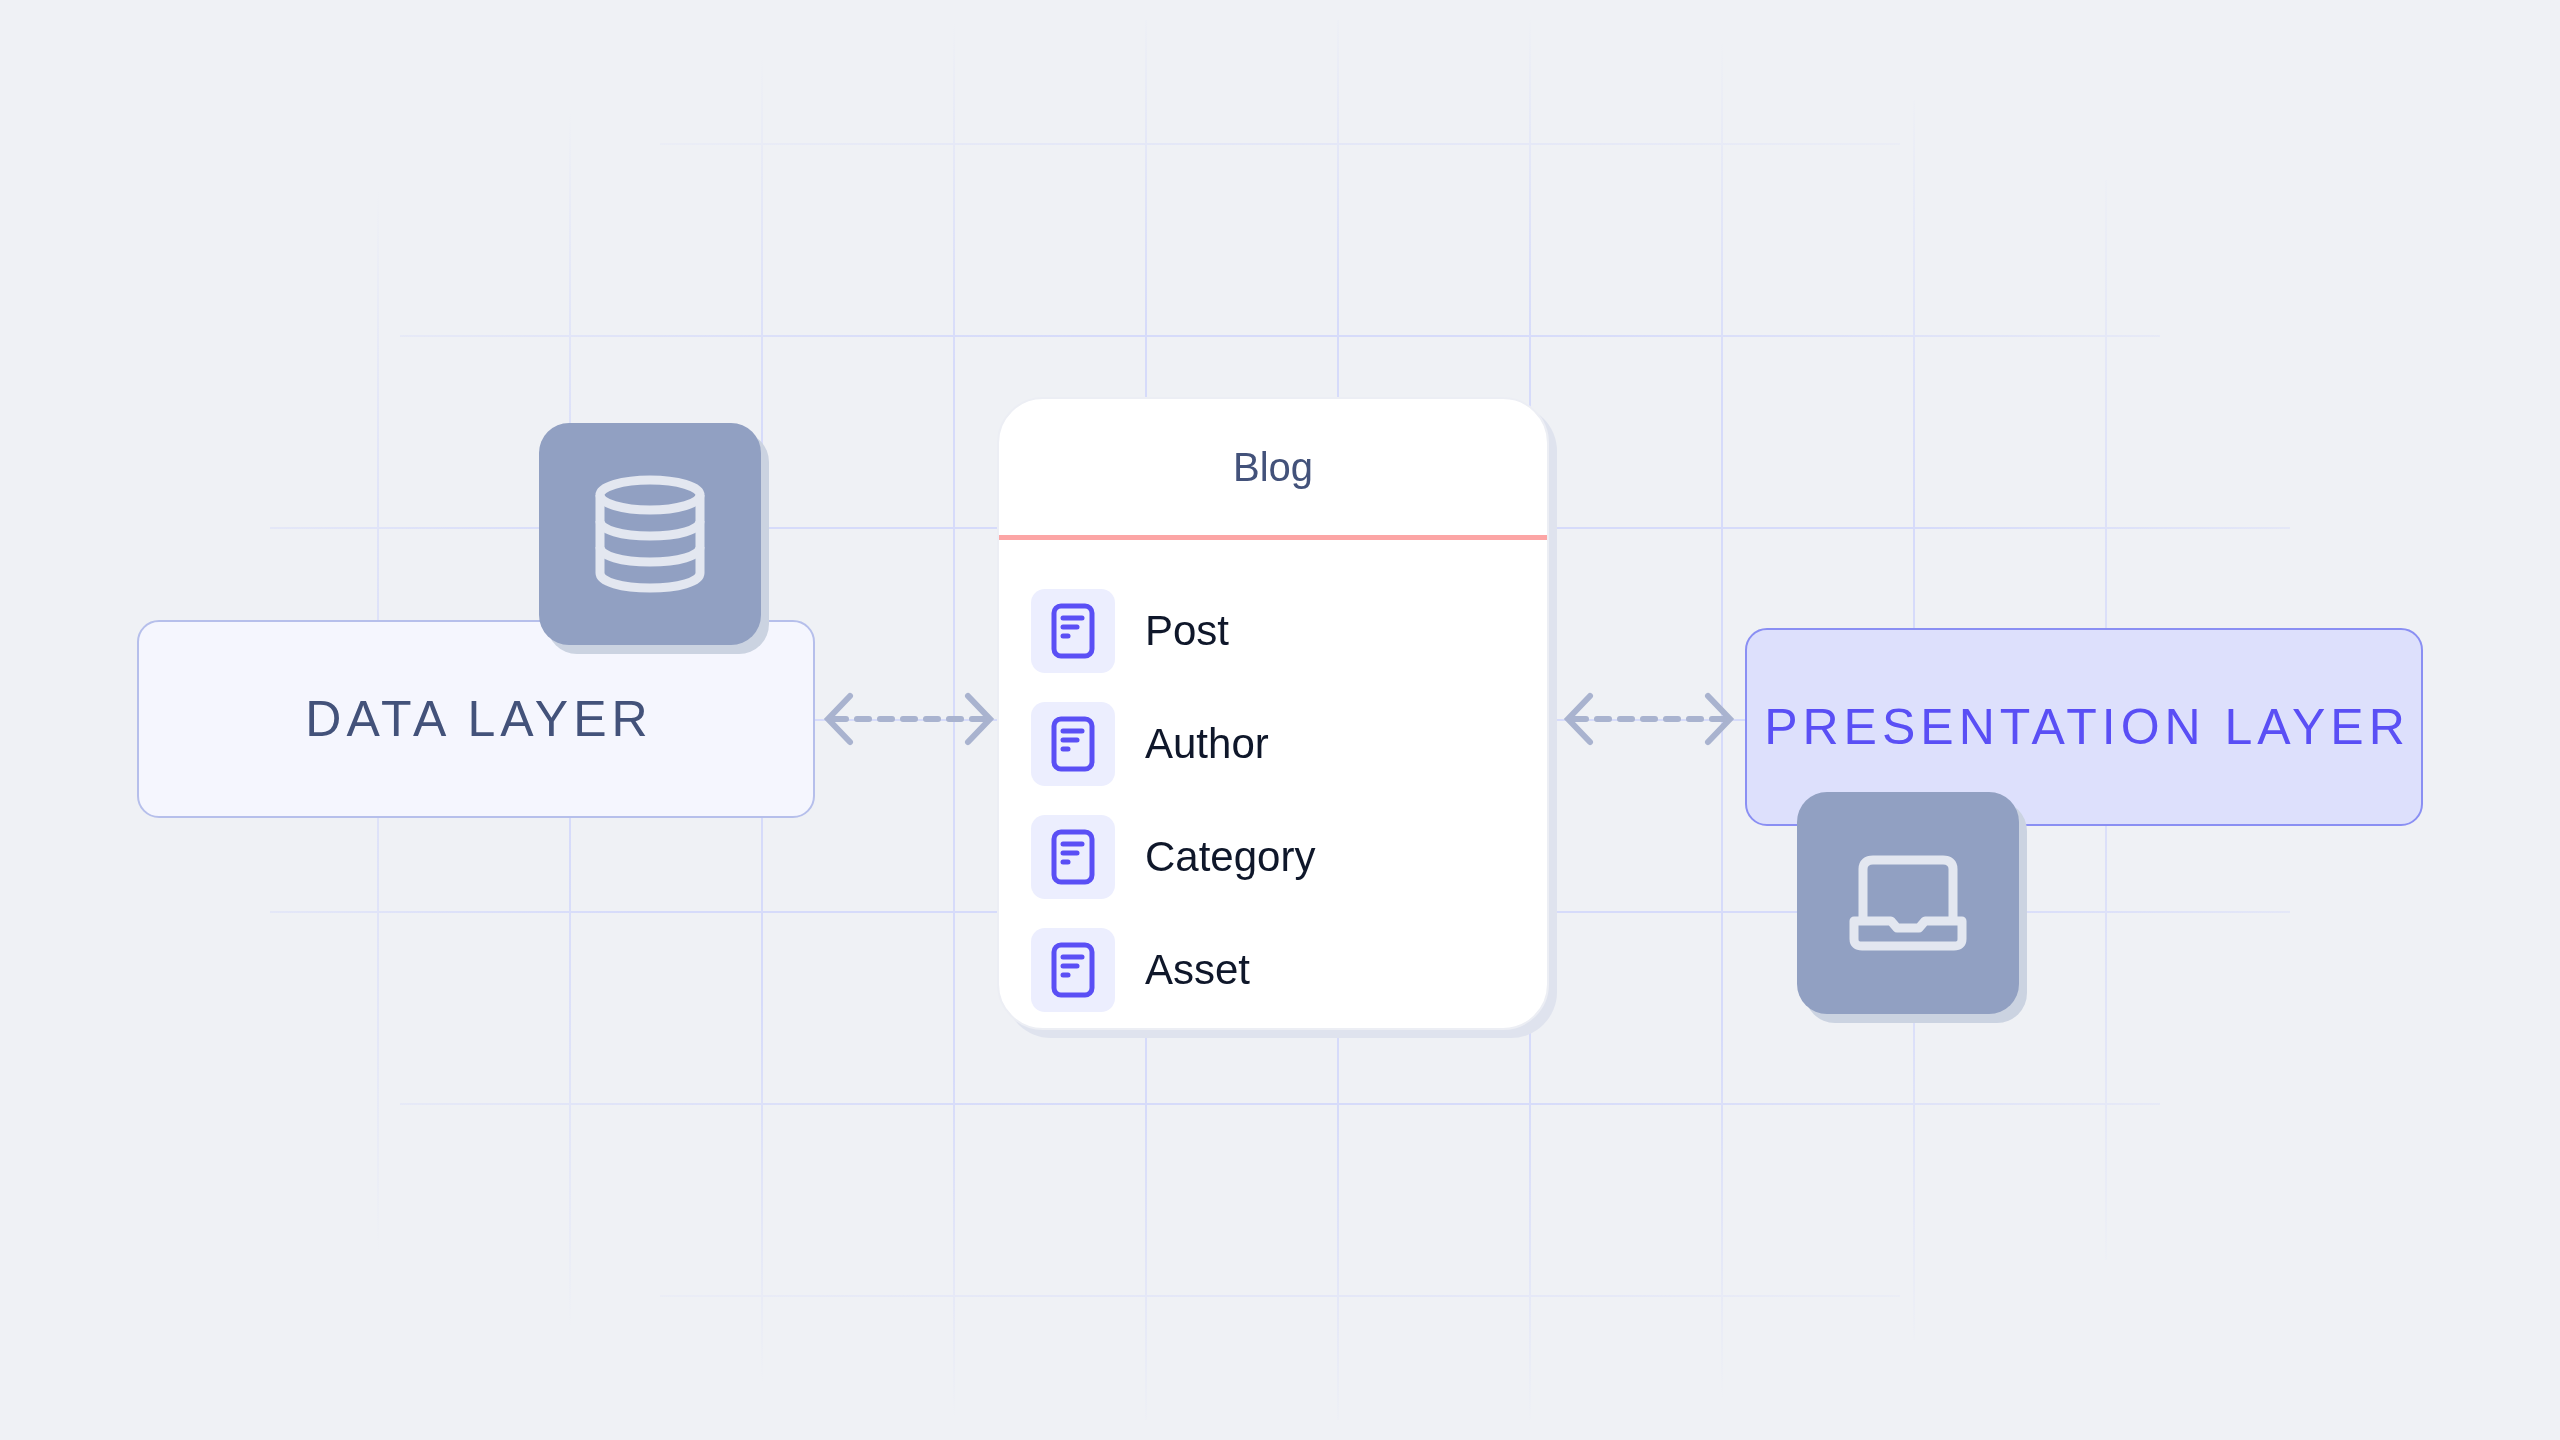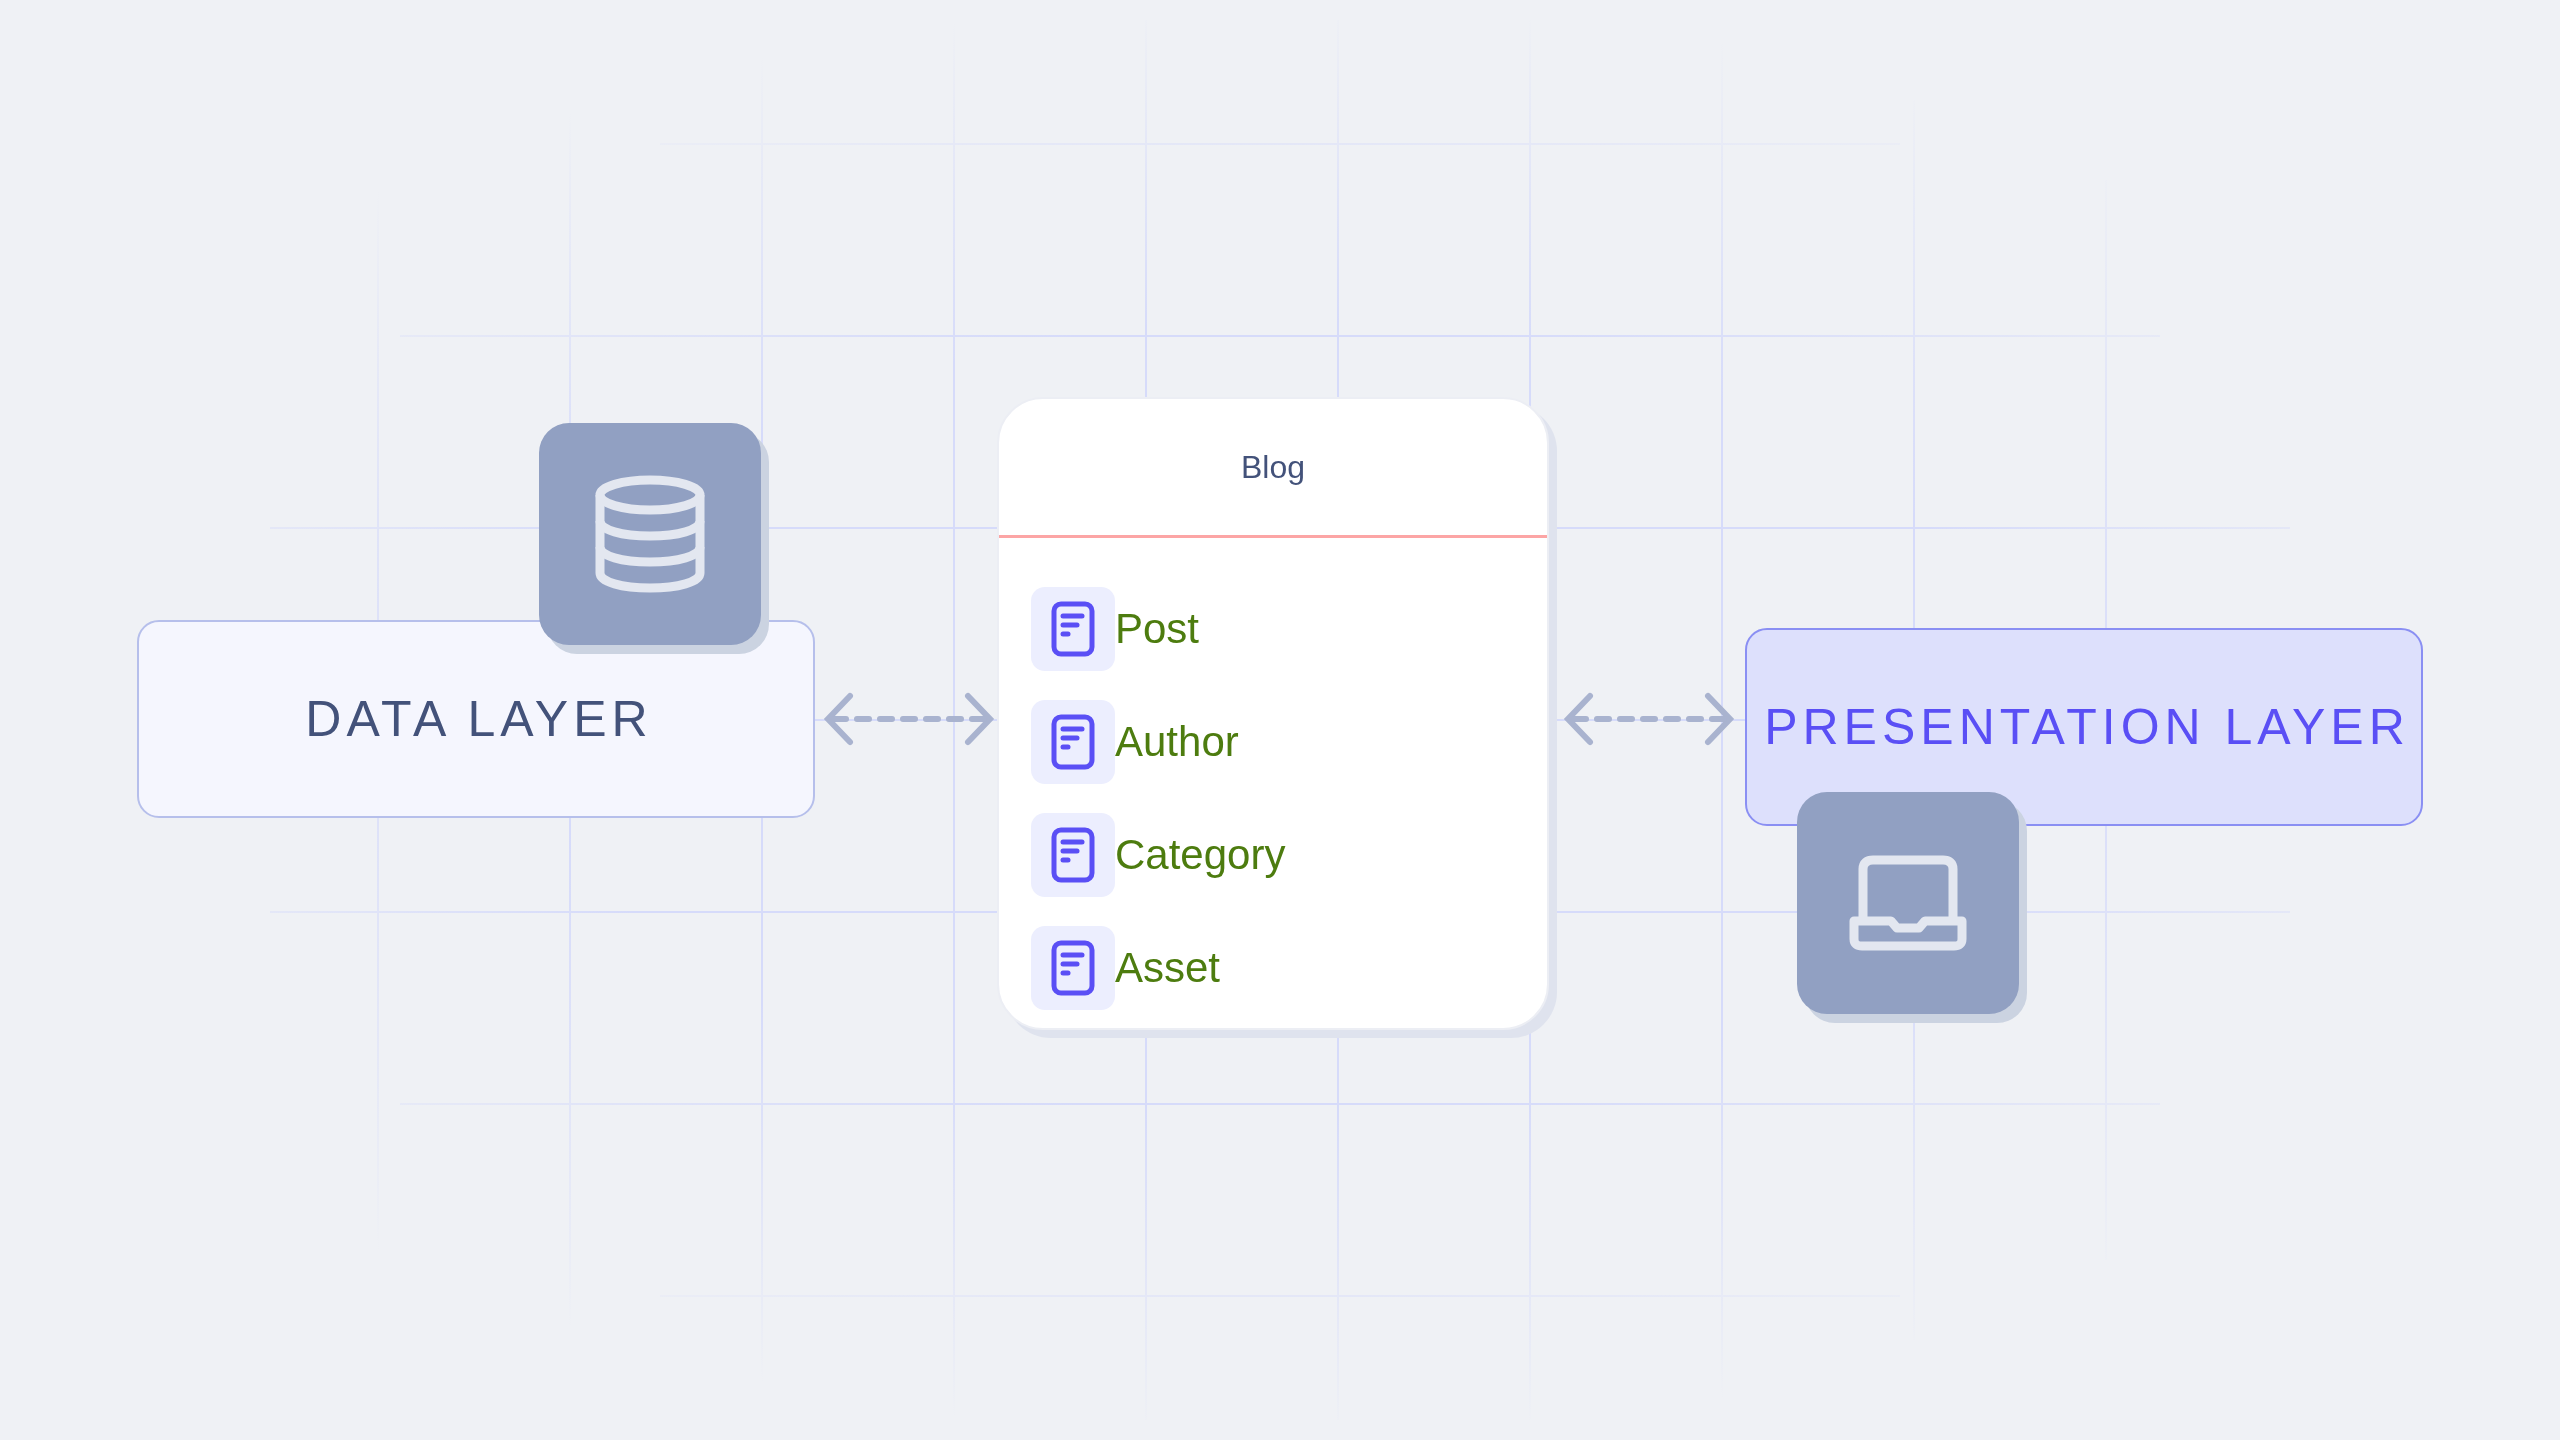--- a/index.html
+++ b/index.html
@@ -31,31 +31,31 @@
   }
   .db-tile { left:539px; top:423px; }
   .laptop-tile { left:1797px; top:792px; }
 
   .blog-card {
     position:absolute; left:997px; top:397px; width:552px; height:633px;
     background:#ffffff; border-radius:46px; box-sizing:border-box;
     border:2px solid #eceef4; box-shadow:8px 8px 0 #dfe3ee;
   }
   .blog-header {
-    height:136px; border-bottom:3px solid #fca5a5;
+    height:136px; border-bottom:5px solid #fca5a5;
     display:flex; align-items:center; justify-content:center;
-    font-size:32px; color:#43527a;
+    font-size:40px; color:#43527a;
   }
   .blog-list { padding-top:34px; }
   .blog-item { display:flex; align-items:center; height:113px; padding-left:32px; }
   .doc-tile {
     width:84px; height:84px; border-radius:14px; background:#eceefe;
     display:flex; align-items:center; justify-content:center;
   }
-  .blog-item-label { font-size:42px; color:#4d7c0f; }
+  .blog-item-label { margin-left:30px; font-size:42px; color:#0f172a; }
 
   .arrow { position:absolute; }
 </style>
 </head>
 <body>
 
 <div class="grid">
   <div class="vline" style="left:377px;top:180px;height:1080px"></div>
   <div class="vline" style="left:569px;top:100px;height:1240px"></div>
   <div class="vline" style="left:761px;top:40px;height:1360px"></div>

